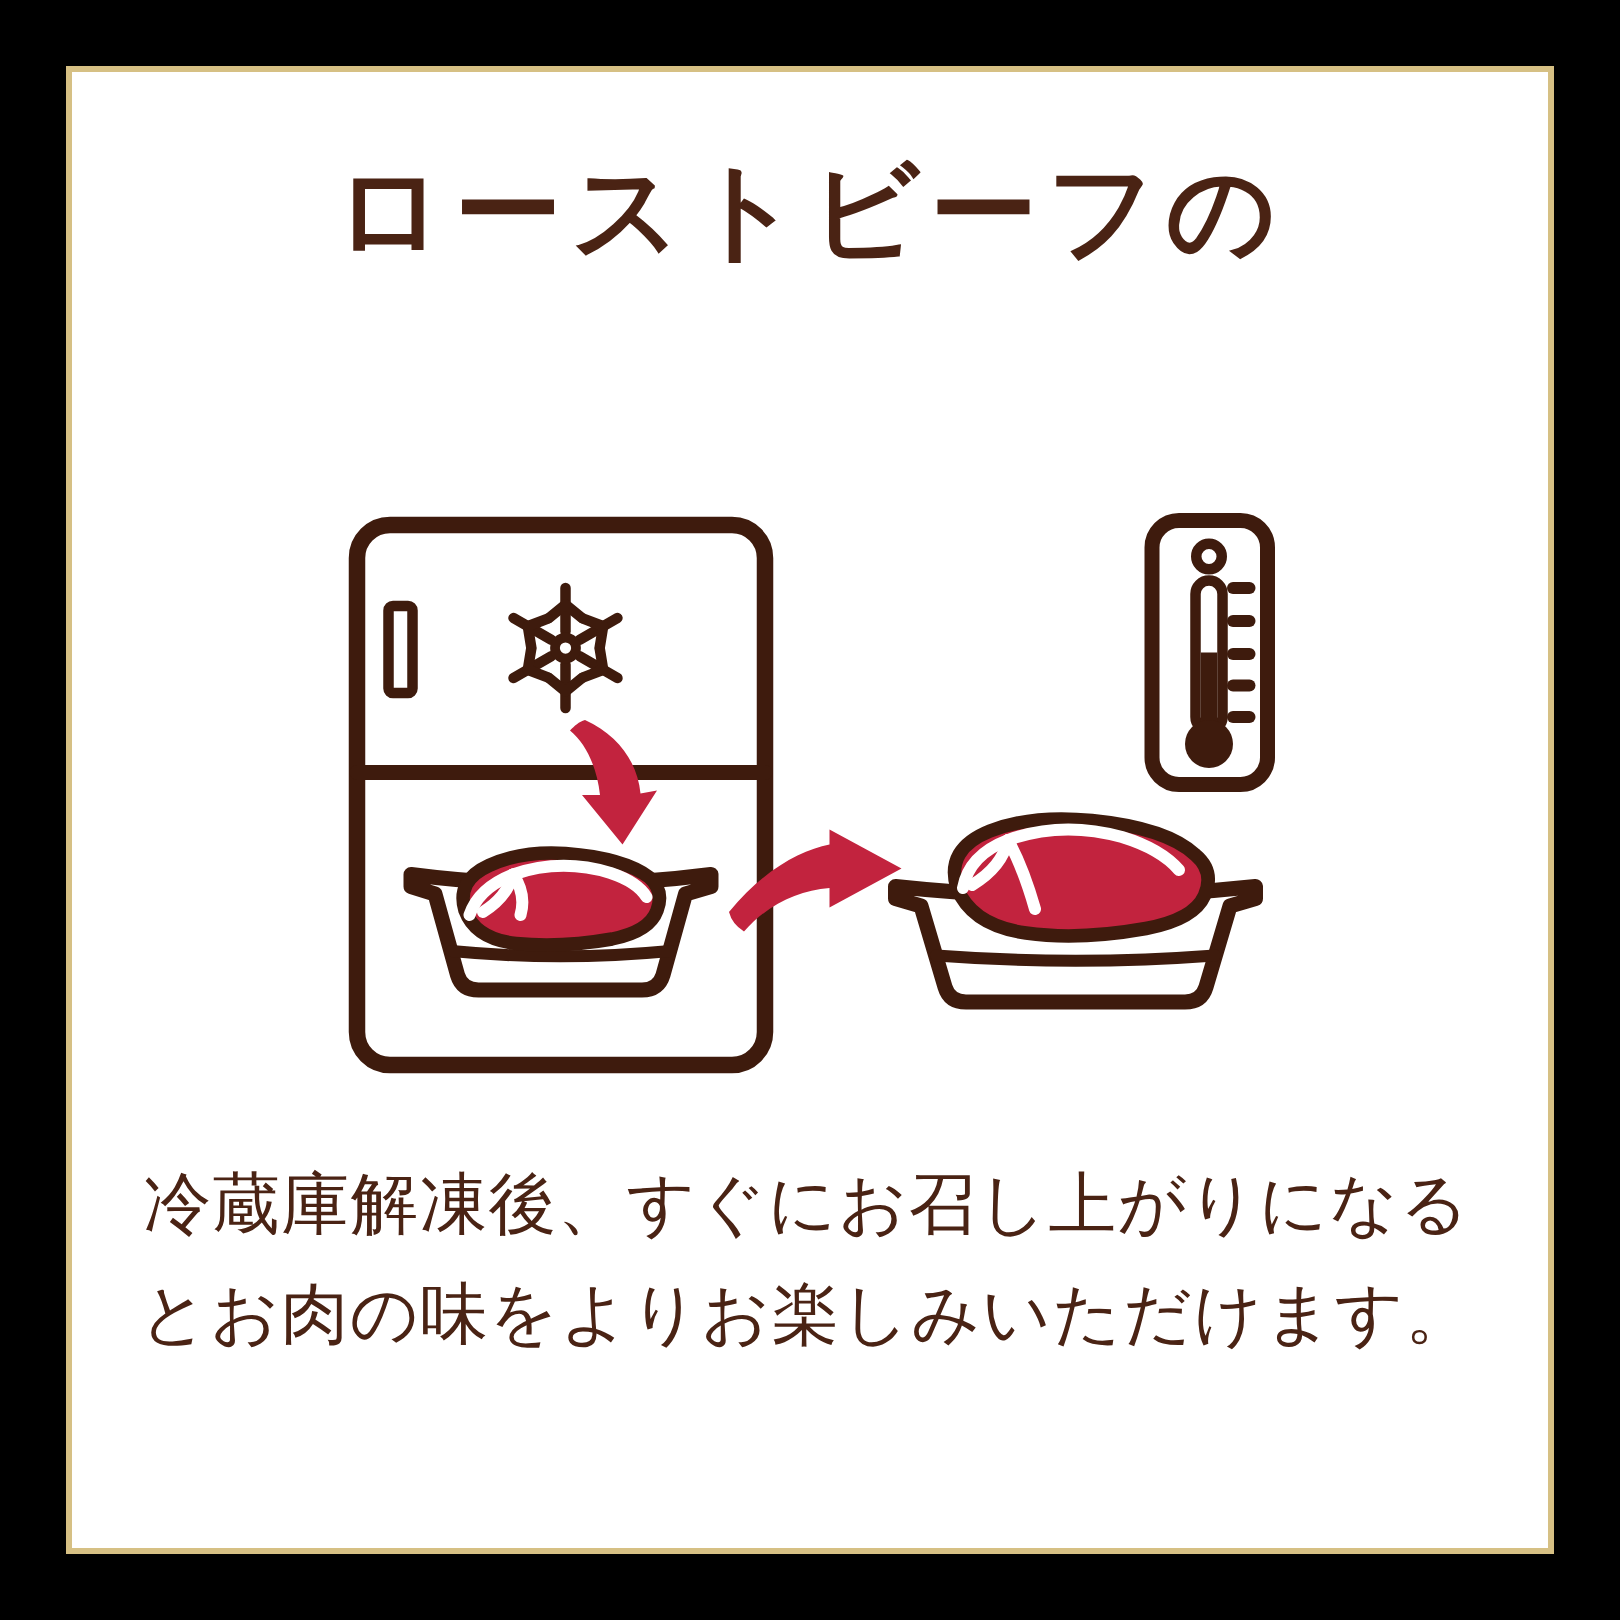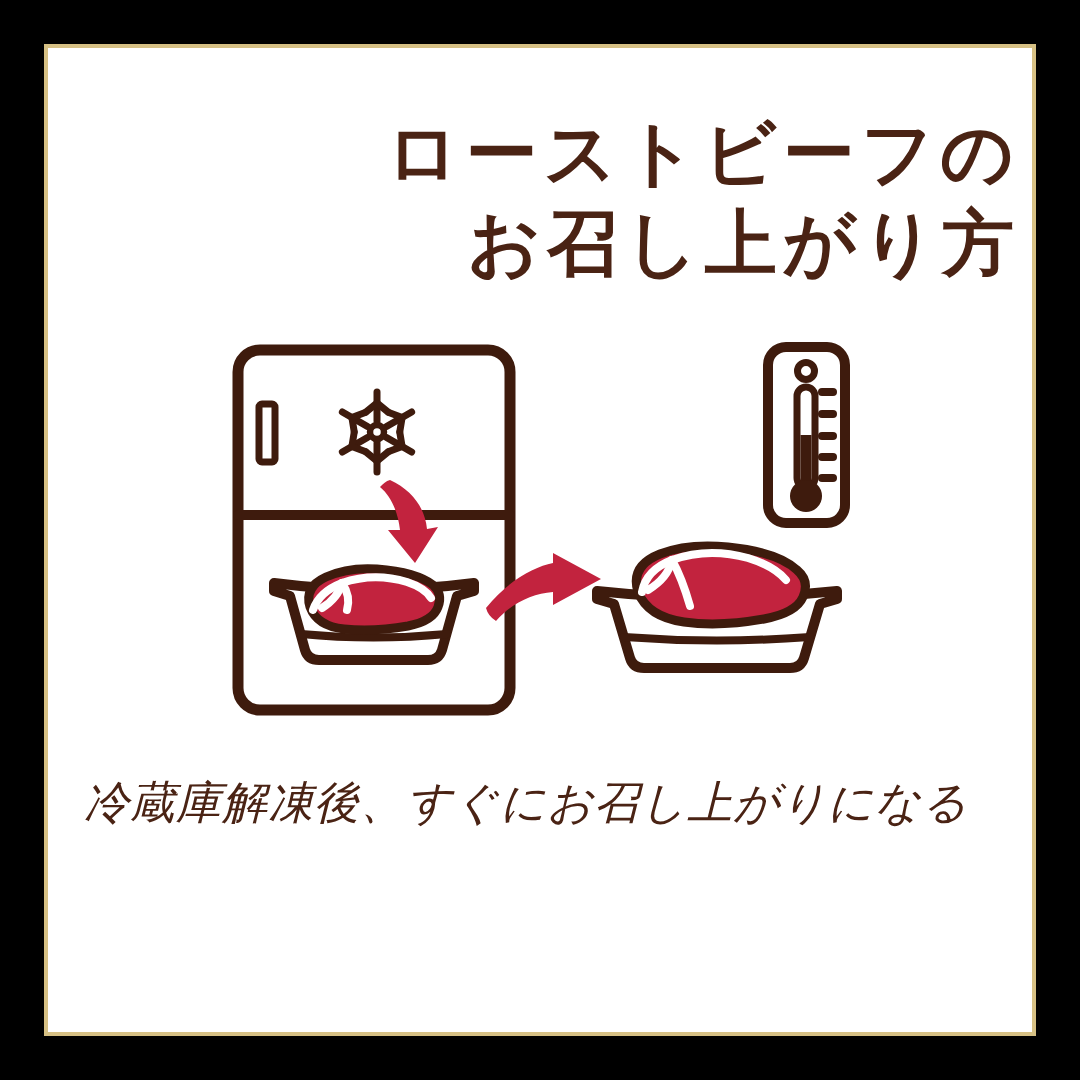--- a/index.html
+++ b/index.html
@@ -22,65 +22,63 @@
   .panel {
     position: absolute;
     inset: 44px;
     background: var(--panel, #fff);
     border: 4px solid var(--border-gold, #d6c084);
   }
   .title {
     position: absolute;
     left: 0; right: 0;
     top: 48px;
-    margin: 12px;
-    text-align: right;
+    margin: 0;
+    text-align: center;
     color: var(--brown, #4a2314);
     font-size: 72px;
     font-weight: 700;
     letter-spacing: 6px;
     line-height: 90px;
   }
   .title .tline { display: block; }
   .illus {
     position: absolute;
     left: 132px;
     top: 282px;
     width: 720px;
     height: 400px;
   }
   .body-text {
     position: absolute;
     left: 36px; right: 40px;
     top: 718px;
-    text-align: left;
+    text-align: center;
     color: var(--brown, #4a2314);
     font-size: 45px;
     font-weight: 500;
     letter-spacing: 1px;
     line-height: 73px;
     white-space: nowrap;
-    font-style: italic;
   }
   
   .s  { stroke: var(--outline, #3e1b0d); fill: none; stroke-linecap: round; stroke-linejoin: round; }
   .sf { stroke: var(--outline, #3e1b0d); fill: #ffffff; stroke-linecap: round; stroke-linejoin: round; }
   .df { fill: var(--outline, #3e1b0d); }
   .redfill { fill: var(--red, #c2233e); }
   .meat { fill: var(--red, #c2233e); stroke: var(--outline, #3e1b0d); stroke-linecap: round; stroke-linejoin: round; }
   .wh { stroke: #ffffff; fill: none; stroke-linecap: round; }
 </style>
 </head>
 <body>
 
 <div class="panel">
 
   <h1 class="title">
     <span class="tline">ローストビーフの</span>
-    <span class="tline">お召し上がり方</span>
   </h1>
 
   <svg class="illus" viewBox="0 0 720 400" xmlns="http://www.w3.org/2000/svg">
 
     <g>
       <rect x="58" y="20" width="272" height="360" rx="22" class="sf" stroke-width="11"></rect>
       <line x1="58" y1="185" x2="330" y2="185" class="s" stroke-width="10"></line>
       <rect x="79" y="74" width="16" height="58" rx="3" class="sf" stroke-width="7"></rect>
     </g>
 
@@ -165,15 +163,16 @@
         <line x1="642" y1="84" x2="653" y2="84"></line>
         <line x1="642" y1="106" x2="653" y2="106"></line>
         <line x1="642" y1="127" x2="653" y2="127"></line>
         <line x1="642" y1="148" x2="653" y2="148"></line>
       </g>
     </g>
   </svg>
 
   <div class="body-text">
     <div>冷蔵庫解凍後、すぐにお召し上がりになる</div>
+    <div>とお肉の味をよりお楽しみいただけます。</div>
   </div>
 
 </div>
 
 </body></html>

